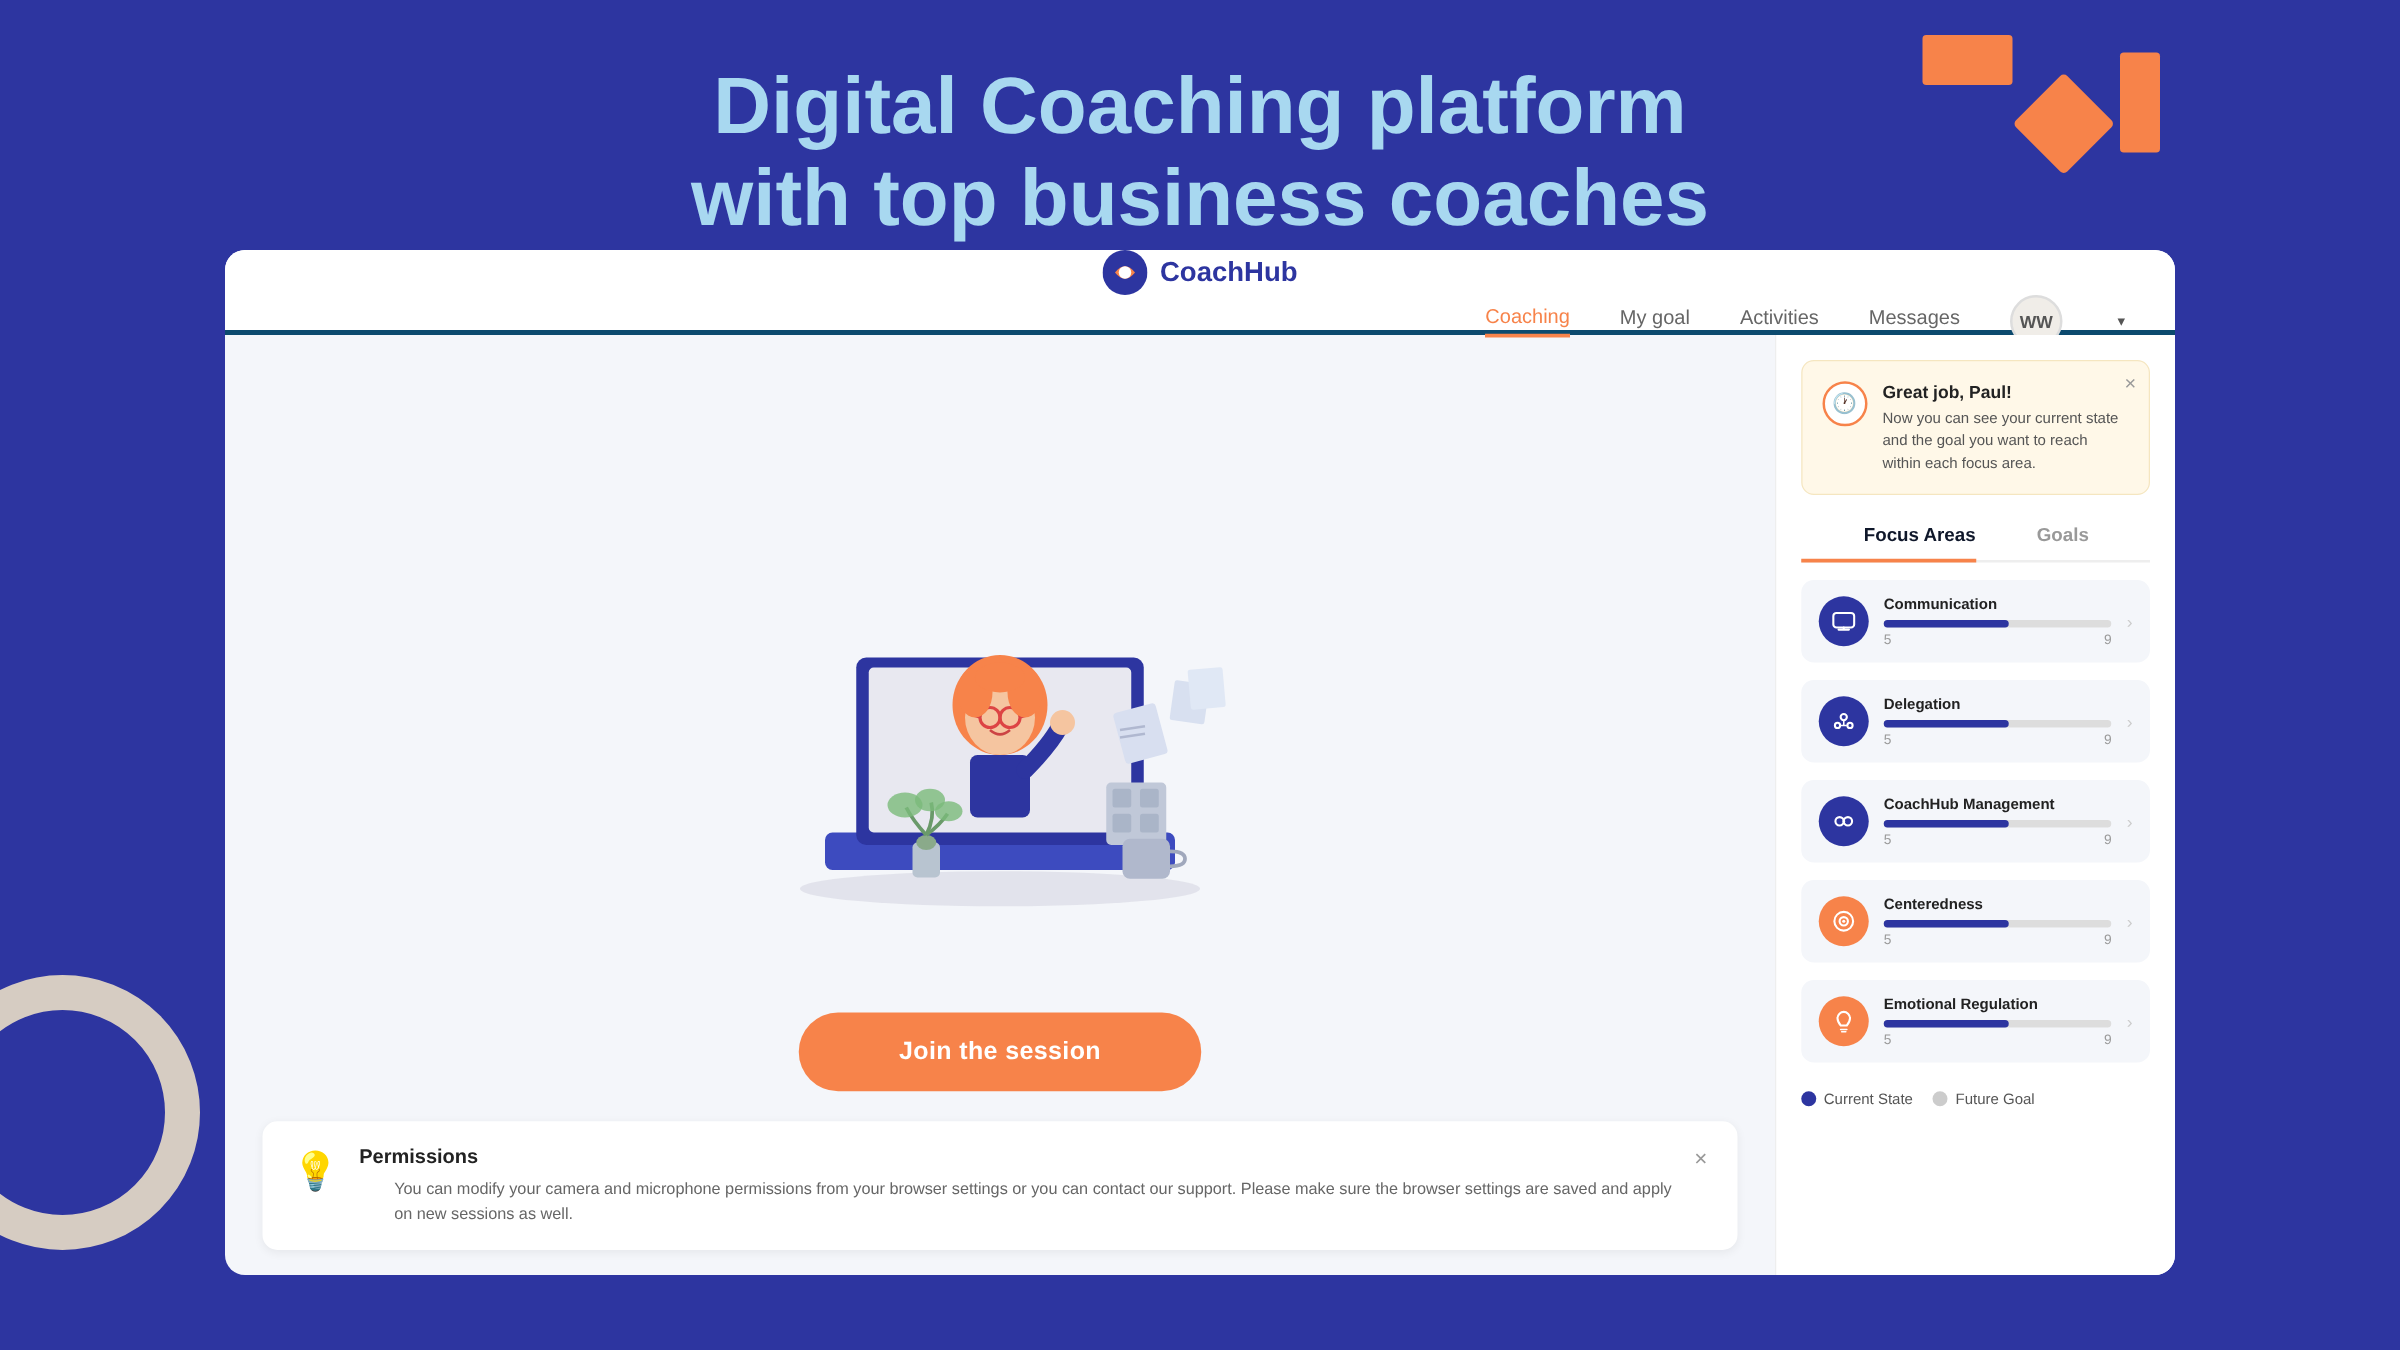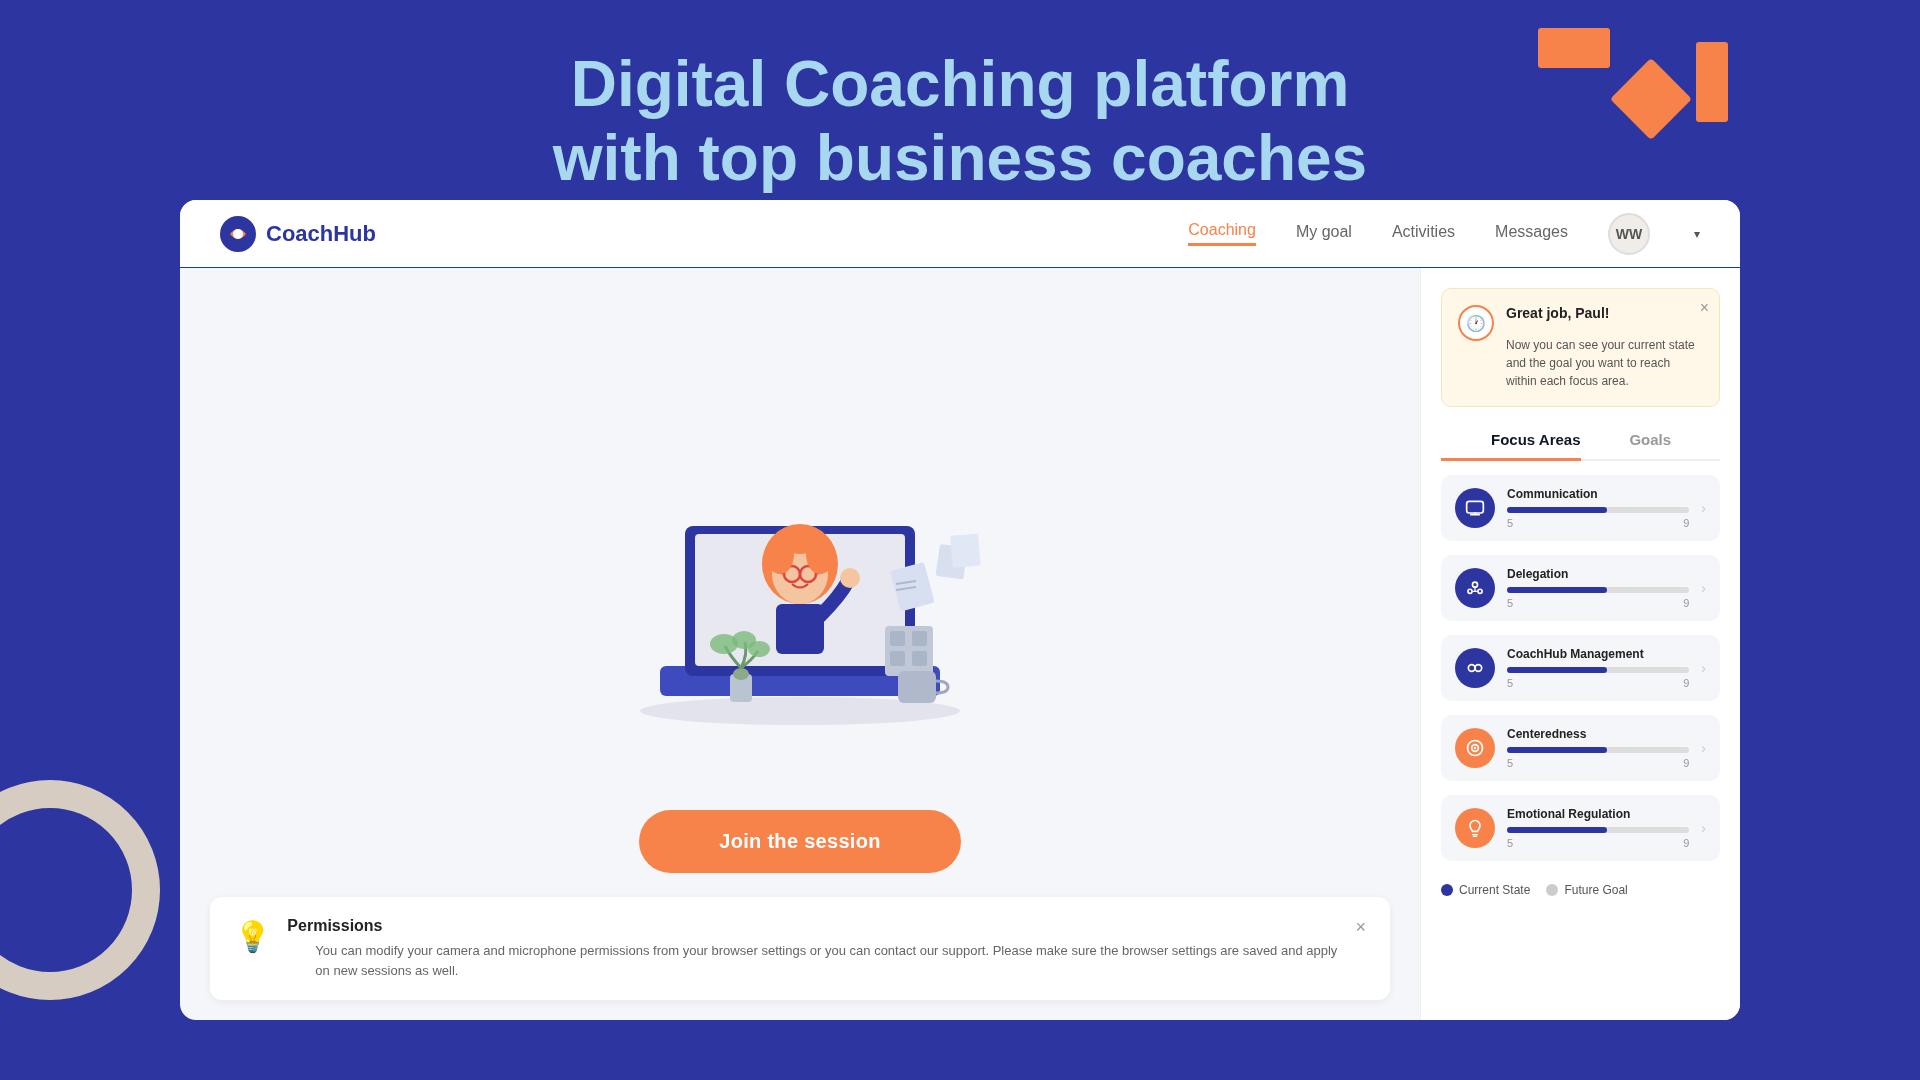--- a/index.html
+++ b/index.html
@@ -76,24 +76,26 @@
       border-radius: 16px;
       overflow: hidden;
       display: flex;
       flex-direction: column;
     }
 
     
     .navbar {
       background: #fff;
       display: flex;
+      align-items: center;
       padding: 0 40px;
       height: 68px;
-      border-bottom: 1px solid #0c4a6e;
+      border-bottom: 4px solid #0c4a6e;
       flex-shrink: 0;
+      flex-direction: column;
     }
     .logo-area {
       display: flex;
       align-items: center;
       gap: 10px;
       text-decoration: none;
     }
     .logo-icon {
       width: 36px;
       height: 36px;
@@ -263,21 +265,21 @@
       justify-content: center;
       font-size: 16px;
       color: #f7834a;
       flex-shrink: 0;
     }
     .notif-content { flex: 1; }
     .notif-title {
       font-size: 14px;
       font-weight: 700;
       color: #222;
-      margin-bottom: 15px;
+      margin-bottom: 4px;
     }
     .notif-text {
       font-size: 12px;
       color: #555;
       line-height: 1.5;
     }
     .notif-close {
       font-size: 16px;
       color: #999;
       cursor: pointer;

